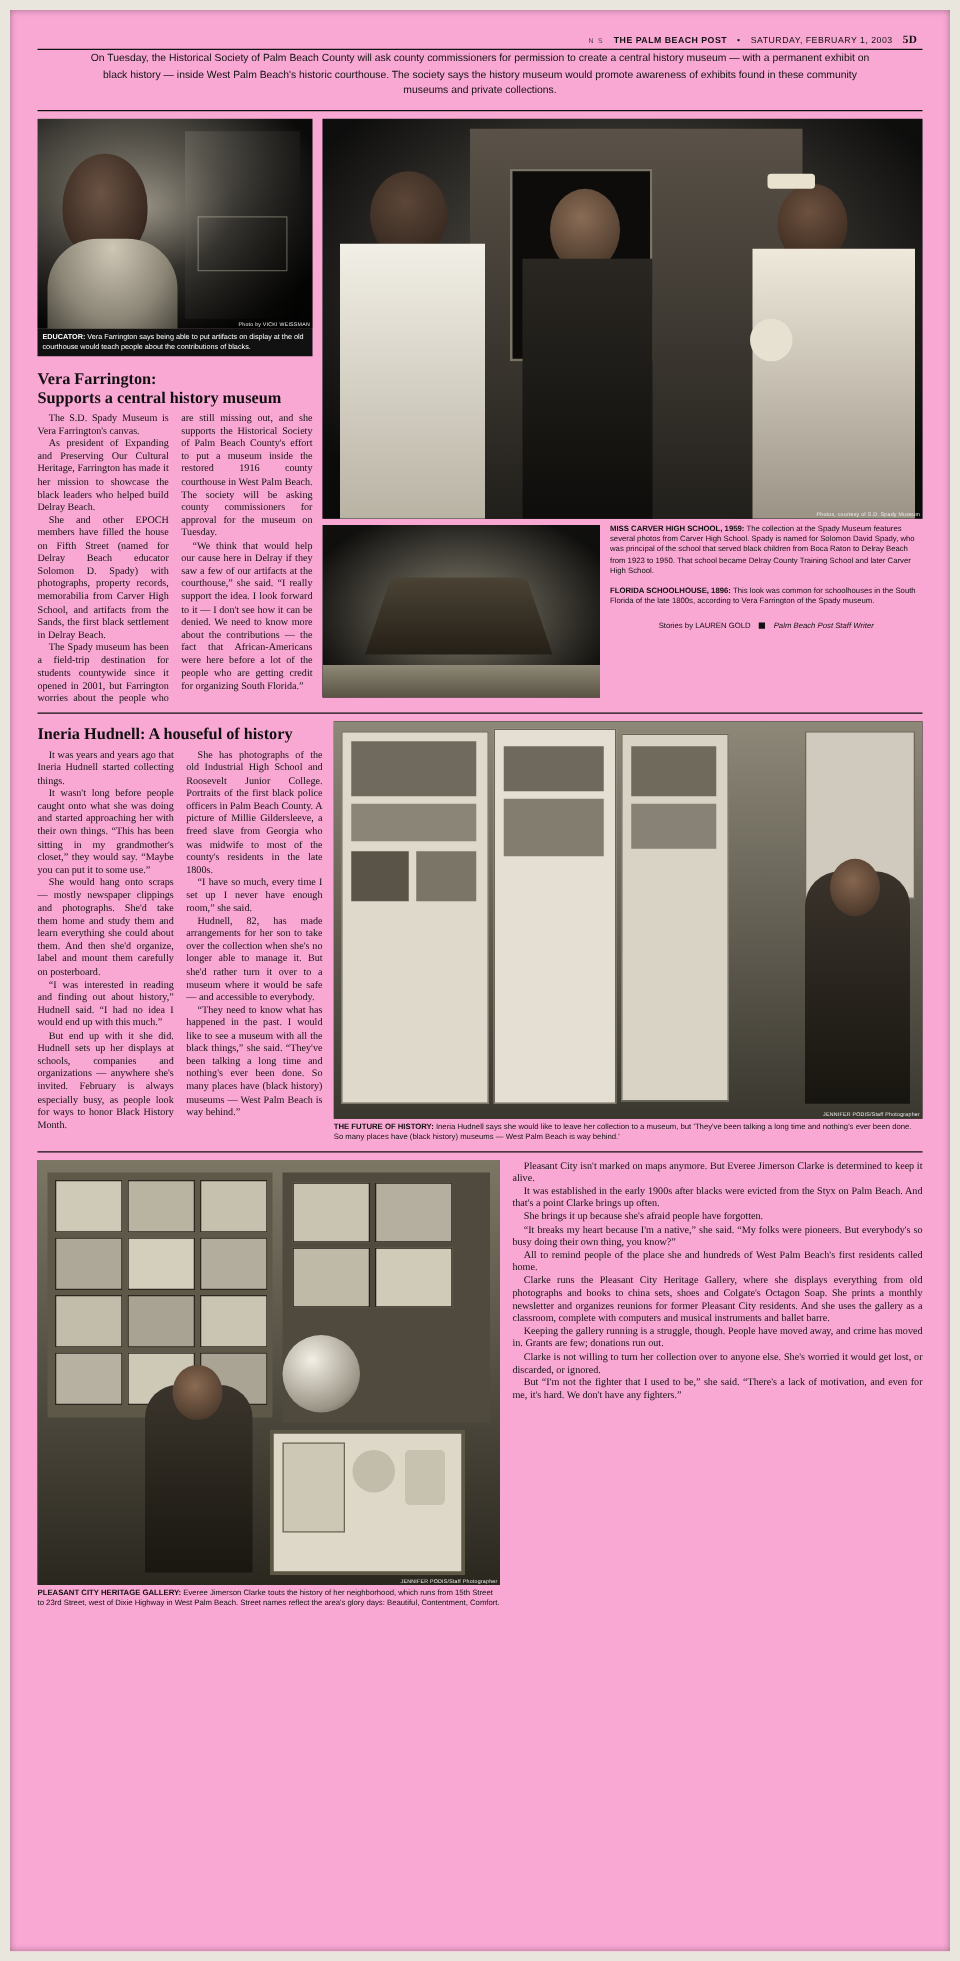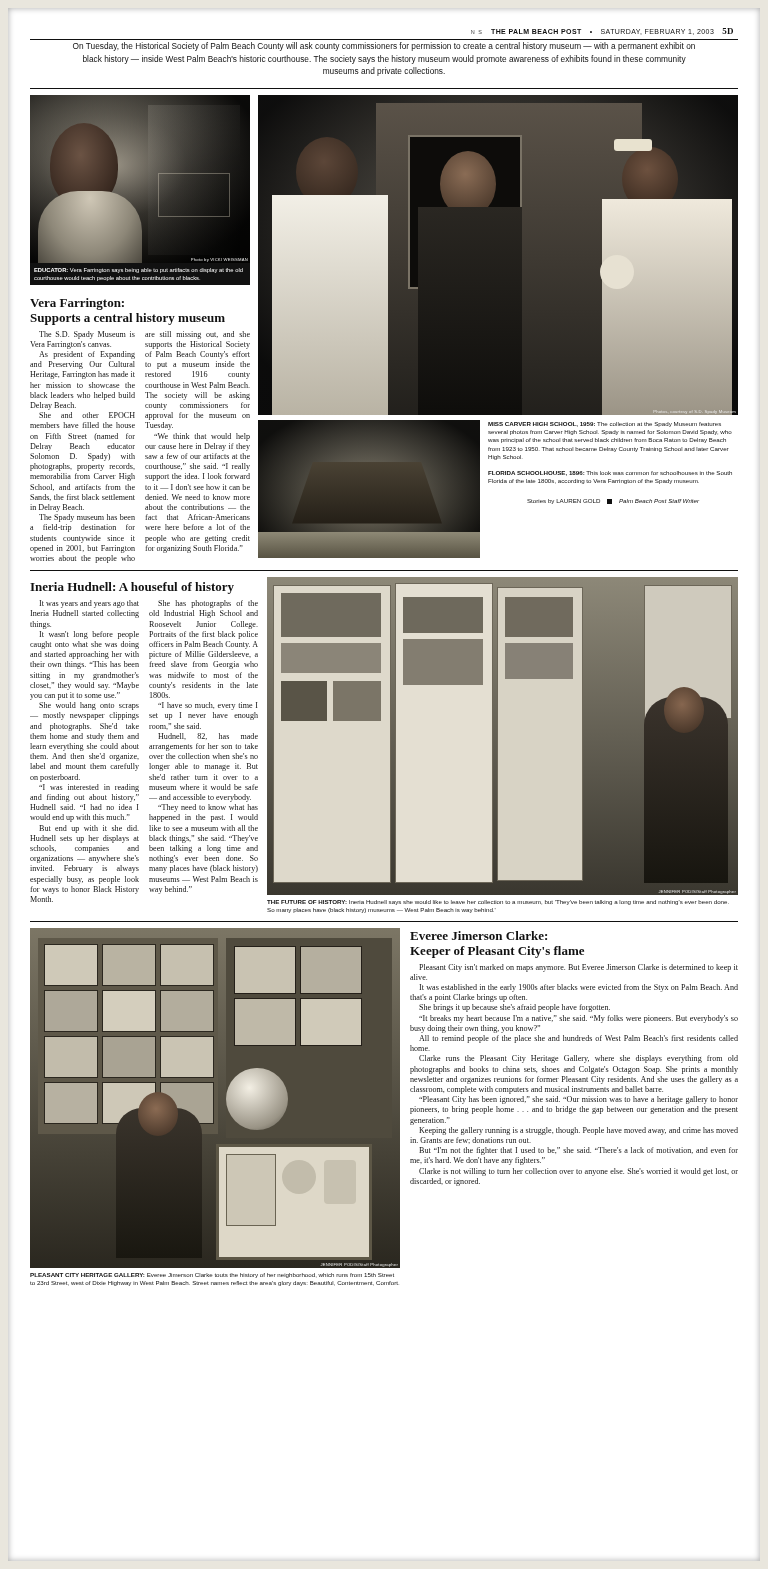--- a/index.html
+++ b/index.html
@@ -5,21 +5,21 @@
   html,body{margin:0;padding:0;background:#6b6b66;}
   body{font-family:"Liberation Serif", serif;}
   .page{
     position:relative;
     width:768px;height:1569px;
     background:#e9e6dd;
     overflow:hidden;
   }
   .paper{
     position:absolute;left:8px;top:8px;right:8px;bottom:8px;
-    background:#ffffff;
+    background:#f9a8d4;
     box-shadow:0 0 6px rgba(0,0,0,.35) inset;
   }
   .inner{
     position:absolute;left:22px;top:18px;right:22px;bottom:16px;
   }
   
   .masthead{
     display:flex;justify-content:flex-end;align-items:baseline;
     gap:8px;font-family:"Liberation Sans",sans-serif;
     font-size:6.5px;letter-spacing:.4px;color:#111;
@@ -295,34 +295,29 @@
           <div style="position:absolute;left:252px;top:232px;width:34px;height:34px;border-radius:50%;background:#c2bcab;"></div>
           <div style="position:absolute;left:294px;top:232px;width:32px;height:44px;background:#c7c1b0;border-radius:4px;"></div>
           <div class="credit">JENNIFER PODIS/Staff Photographer</div>
         </div>
         <div class="cap">
           <b>PLEASANT CITY HERITAGE GALLERY:</b><span> Everee Jimerson Clarke touts the history of her neighborhood, which runs from 15th Street to 23rd Street, west of Dixie Highway in West Palm Beach. Street names reflect the area's glory days: Beautiful, Contentment, Comfort.</span>
         </div>
       </div>
 
       <div class="txt">
-        <h2 class="sub" style="margin-top:0;">
-          <span>Everee Jimerson Clarke:</span><br>
-          <span>Keeper of Pleasant City's flame</span>
-        </h2>
         <div class="bodytext">
           <p class="first">Pleasant City isn't marked on maps anymore. But Everee Jimerson Clarke is determined to keep it alive.</p>
           <p>It was established in the early 1900s after blacks were evicted from the Styx on Palm Beach. And that's a point Clarke brings up often.</p>
           <p>She brings it up because she's afraid people have forgotten.</p>
           <p>“It breaks my heart because I'm a native,” she said. “My folks were pioneers. But everybody's so busy doing their own thing, you know?”</p>
           <p>All to remind people of the place she and hundreds of West Palm Beach's first residents called home.</p>
           <p>Clarke runs the Pleasant City Heritage Gallery, where she displays everything from old photographs and books to china sets, shoes and Colgate's Octagon Soap. She prints a monthly newsletter and organizes reunions for former Pleasant City residents. And she uses the gallery as a classroom, complete with computers and musical instruments and ballet barre.</p>
-          <p>“Pleasant City has been ignored,” she said. “Our mission was to have a heritage gallery to honor pioneers, to bring people home . . . and to bridge the gap between our generation and the present generation.”</p>
           <p>Keeping the gallery running is a struggle, though. People have moved away, and crime has moved in. Grants are few; donations run out.</p>
+          <p>Clarke is not willing to turn her collection over to anyone else. She's worried it would get lost, or discarded, or ignored.</p>
           <p>But “I'm not the fighter that I used to be,” she said. “There's a lack of motivation, and even for me, it's hard. We don't have any fighters.”</p>
-          <p>Clarke is not willing to turn her collection over to anyone else. She's worried it would get lost, or discarded, or ignored.</p>
         </div>
       </div>
     </div>
 
   </div>
  </div>
 </div>
 
 </body></html>

